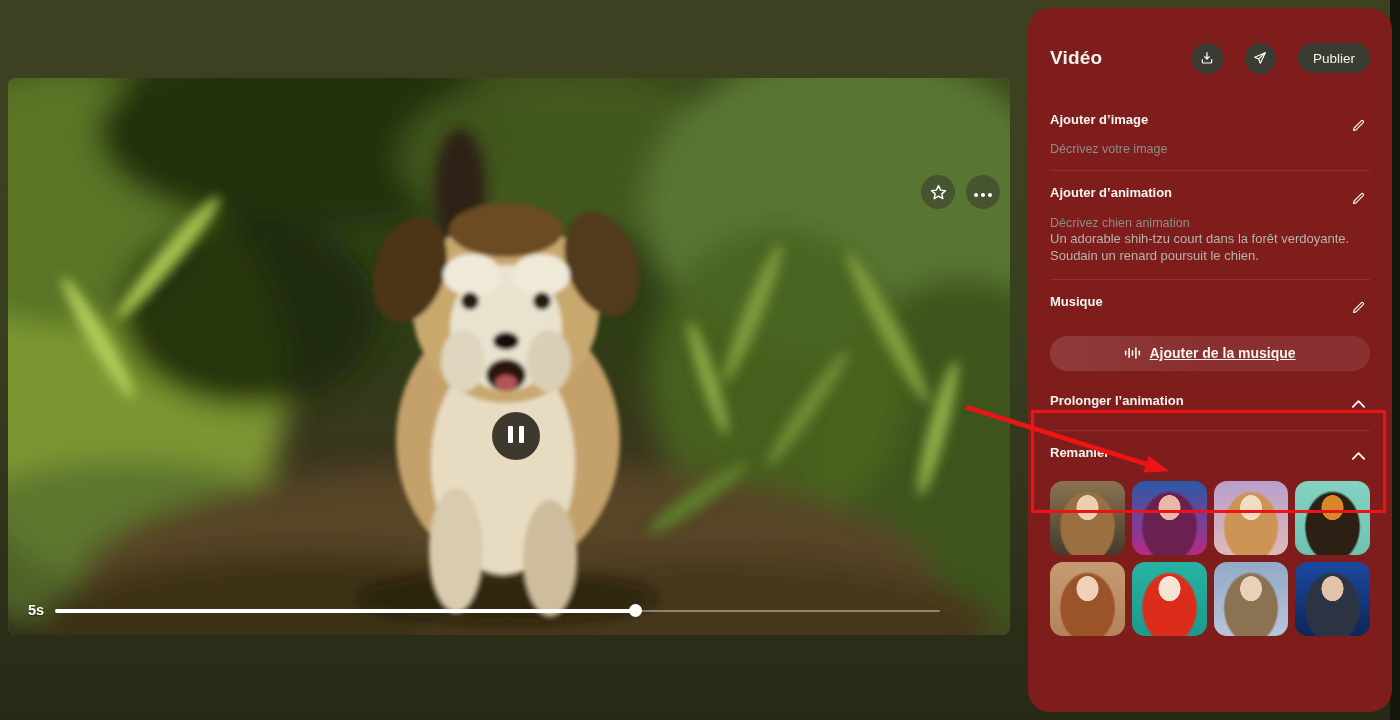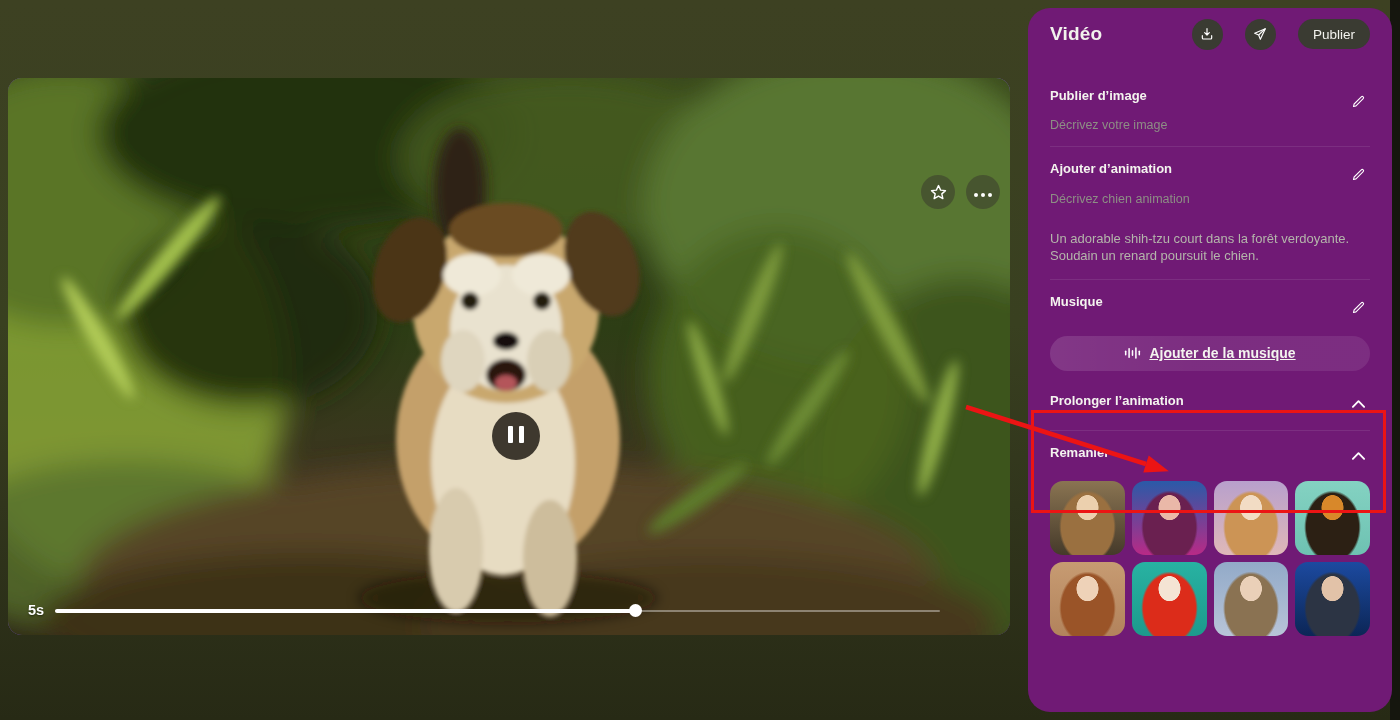--- a/index.html
+++ b/index.html
@@ -7,21 +7,21 @@
   body {
     font-family:"Liberation Sans","DejaVu Sans",sans-serif;
     background:linear-gradient(180deg,#3d4122 0%,#394020 45%,#31351c 70%,#272a15 100%);
     position:relative; color:#f2f2ed;
   }
   .right-gutter { position:absolute; top:0; right:0; width:10px; height:720px; background:#15160e; }
 
   
   .stage {
     position:absolute; left:8px; top:78px; width:1002px; height:557px;
-    border-radius:14px; overflow:hidden; background:#8b5cf6;
+    border-radius:8px; overflow:hidden; background:#8b5cf6;
   }
   .stage svg.scene { position:absolute; inset:0; width:100%; height:100%; }
   .circle-btn {
     position:absolute; border-radius:50%; display:flex; align-items:center; justify-content:center;
     background:rgba(58,58,46,.55); cursor:pointer; border:none;
   }
   .btn-star  { left:913px; top:97px;  width:34px; height:34px; }
   .btn-more  { left:958px; top:97px;  width:34px; height:34px; }
   .btn-pause { left:484px; top:334px; width:48px; height:48px; background:rgba(24,19,13,.82); }
   .dots span { display:inline-block; width:4px; height:4px; border-radius:50%; background:#fff; margin:0 1.6px; }
@@ -29,21 +29,21 @@
 
   .timebar { position:absolute; left:0; bottom:13px; width:100%; height:22px; }
   .time-label { position:absolute; left:20px; top:2px; font-size:14.5px; font-weight:700; color:#fff; text-shadow:0 1px 2px rgba(0,0,0,.5); }
   .track-rest { position:absolute; left:47px; top:10px; width:885px; height:2px; background:rgba(255,255,255,.38); border-radius:2px; }
   .track-fill { position:absolute; left:47px; top:9px; width:580px; height:4px; background:#fff; border-radius:3px; }
   .track-knob { position:absolute; left:621px; top:4px; width:13px; height:13px; border-radius:50%; background:#fff; }
 
   
   .panel {
     position:absolute; left:1028px; top:8px; width:364px; height:704px;
-    background:#701a75; border-radius:22px; padding:4px 22px 0 22px;
+    background:#7f1d1d; border-radius:22px; padding:28px 22px 0 22px;
   }
   .panel-header { display:flex; align-items:center; height:32px; margin-top:6px; }
   .panel-title { font-size:19px; font-weight:700; letter-spacing:.2px; }
   .header-actions { margin-left:auto; display:flex; align-items:center; gap:22px; }
   .action-circle {
     width:31px; height:31px; border-radius:50%; background:#3a3b32; border:none; cursor:pointer;
     display:flex; align-items:center; justify-content:center;
   }
   .publish-btn {
     height:30px; padding:0 15px; border-radius:16px; background:#3a3b32; border:none; cursor:pointer;
@@ -59,21 +59,21 @@
 
   .imgprompt-row { display:flex; gap:13px; margin-top:13px; align-items:flex-start; }
   .thumb {
     width:75px; height:44px; border-radius:10px; flex:none;
     background:
       radial-gradient(30% 55% at 40% 58%, #d9c9a2 0 38%, rgba(0,0,0,0) 46%),
       radial-gradient(120% 130% at 18% 15%, #8fae3e 0 30%, #46621f 62%, #2a3a13 100%);
   }
   .caption { font-size:13px; color:#c3c4ba; line-height:1.3; padding-top:2px; }
   .divider { height:1px; background:rgba(255,255,255,.09); margin:14px 0; }
-  .prompt-body { font-size:13px; color:#b4b5ab; line-height:1.35; margin-top:24px; }
+  .prompt-body { font-size:13px; color:#b4b5ab; line-height:1.35; margin-top:0; }
 
   .pill-btn {
     width:100%; height:35px; border-radius:18px; border:none; cursor:pointer;
     background:linear-gradient(90deg,rgba(255,255,255,.13),rgba(255,255,255,.085) 45%);
     color:#f4f4ef; font-size:14px; font-weight:700; font-family:inherit;
     display:flex; align-items:center; justify-content:center; gap:8px;
   }
   .music-btn { margin-top:14px;text-decoration:underline; }
   .extend-head { margin-top:22px;gap:16px; }
   .extend-btn { margin-top:12px; }
@@ -208,21 +208,21 @@
           <path d="M20 4 4 11l6 2.5L12.5 20z" fill="none" stroke="#fff" stroke-width="1.7" stroke-linejoin="round"></path>
           <path d="M20 4 10 13.5" fill="none" stroke="#fff" stroke-width="1.7"></path>
         </svg>
       </button>
       <button class="publish-btn">Publier</button>
     </div>
   </div>
 
   <div class="sec-head" style="margin-top:38px;">
     <div class="sec-titles">
-      <div class="sec-title">Publier d’image</div>
+      <div class="sec-title">Ajouter d’image</div>
       <div class="sec-sub">Décrivez votre image</div>
     </div>
     <button class="edit-btn">
       <svg width="15" height="15" viewBox="0 0 24 24">
         <path d="M4 20l1-4L16.5 4.5a2.1 2.1 0 0 1 3 3L8 19z" fill="none" stroke="#fff" stroke-width="1.7" stroke-linejoin="round"></path>
       </svg>
     </button>
   </div>
   <div class="divider"></div>
 

